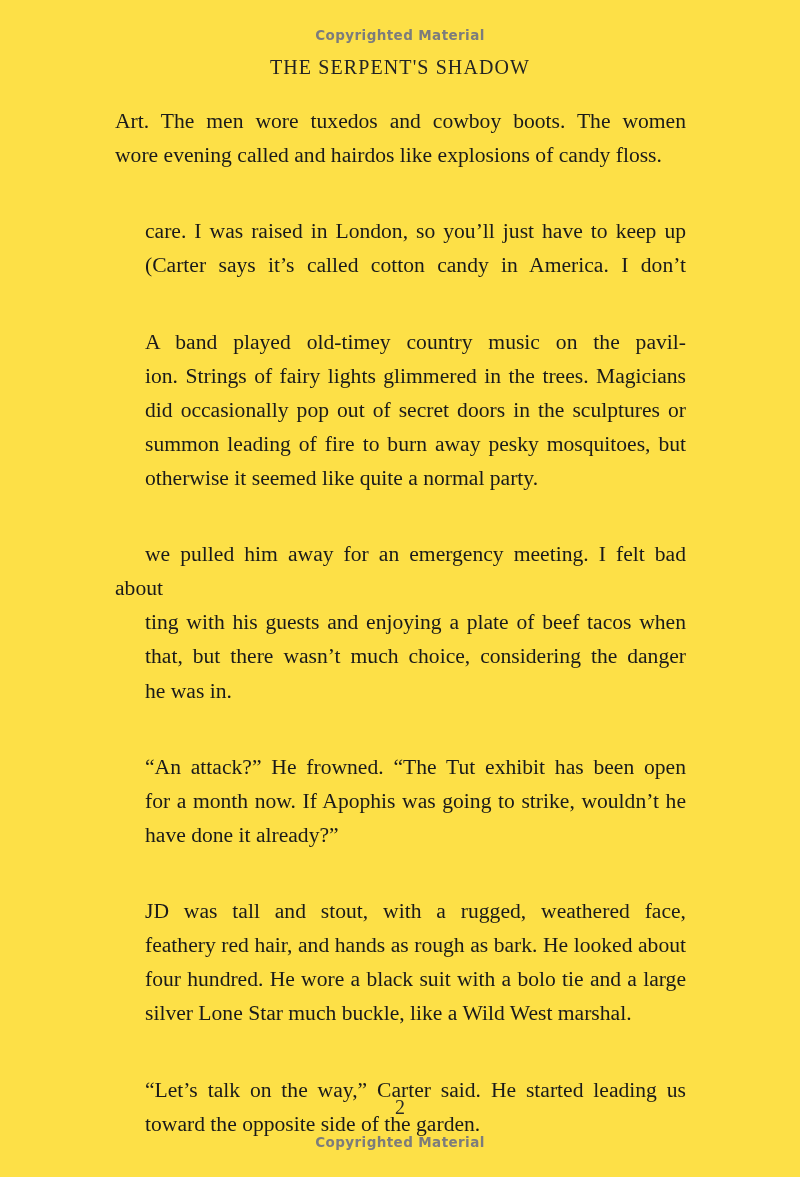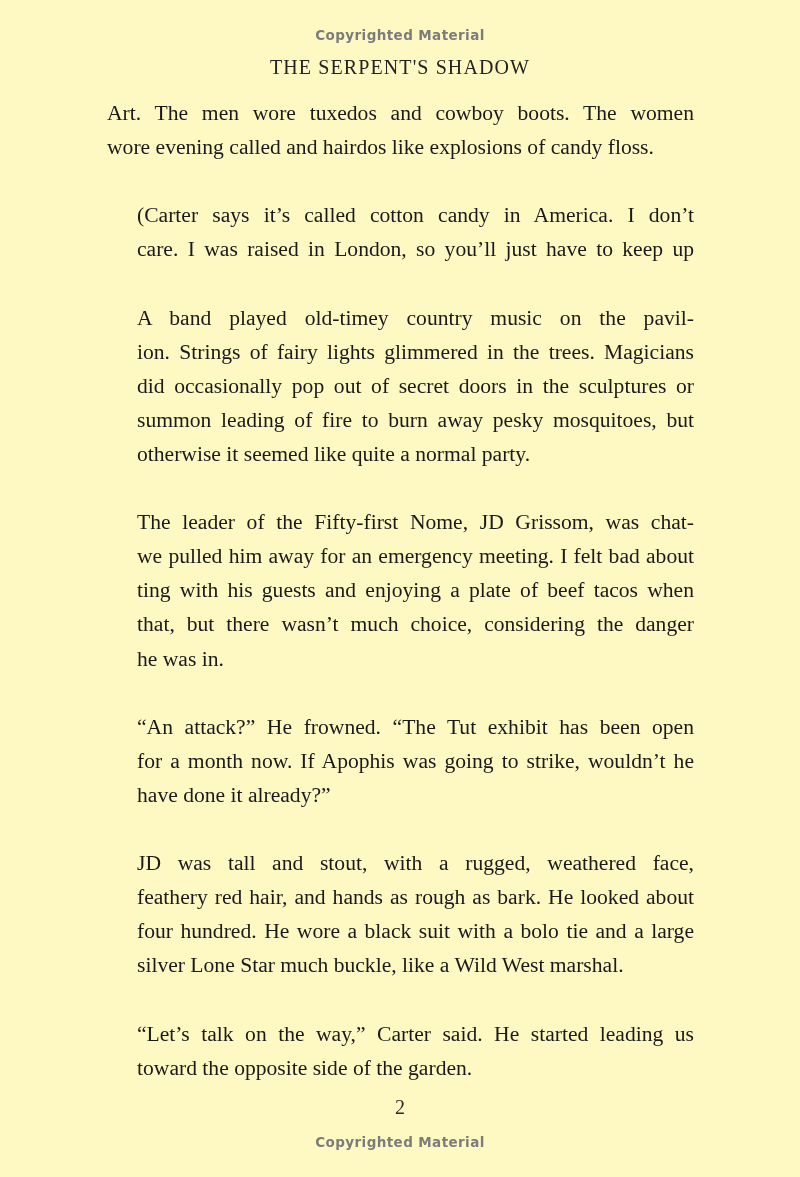--- a/index.html
+++ b/index.html
@@ -4,21 +4,21 @@
 <style>
   html, body {
     margin: 0;
     padding: 0;
     background: #ffffff;
   }
   .page {
     position: relative;
     width: 800px;
     height: 1177px;
-    background: #fef9c3;
+    background: #fde047;
     margin: 0 auto;
     overflow: hidden;
     font-family: "Liberation Serif", "DejaVu Serif", serif;
     color: #1a1a1a;
   }
 
   
   .watermark {
     position: absolute;
     left: 0;
@@ -50,21 +50,21 @@
   }
 
   
   .textblock {
     position: absolute;
     left: 107px;
     top: 96px;
     width: 587px;
   }
   .para {
-    margin: 0;
+    margin: 8px;
     font-size: 21.6px;
     line-height: 34.1px;
     text-align: justify;
     text-indent: 30px;
     -webkit-hyphens: none;
     hyphens: none;
     word-spacing: 0px;
   }
   .para.no-indent { text-indent: 0; }
   
@@ -109,32 +109,31 @@
 
   <div class="running-head">THE SERPENT'S SHADOW</div>
 
   <div class="textblock">
 
   <p class="para no-indent">
         <span class="line">Art. The men wore tuxedos and cowboy boots. The women</span>
         <span class="line last">wore evening called and hairdos like explosions of candy floss.</span>
       </p>
       <p class="para">
+        <span class="line">care. I was raised in London, so you’ll just have to keep up</span>
         <span class="line indent">(Carter says it’s called cotton candy in America. I don’t</span>
-        <span class="line">care. I was raised in London, so you’ll just have to keep up</span>
       </p>
       <p class="para">
         <span class="line indent">A band played old-timey country music on the pavil-</span>
         <span class="line">ion. Strings of fairy lights glimmered in the trees. Magicians</span>
         <span class="line">did occasionally pop out of secret doors in the sculptures or</span>
         <span class="line">summon leading of fire to burn away pesky mosquitoes, but</span>
         <span class="line last">otherwise it seemed like quite a normal party.</span>
       </p>
       <p class="para">
-        <span class="line indent">The leader of the Fifty-first Nome, JD Grissom, was chat-</span>
         <span class="line">we pulled him away for an emergency meeting. I felt bad about</span>
         <span class="line">ting with his guests and enjoying a plate of beef tacos when</span>
         <span class="line">that, but there wasn’t much choice, considering the danger</span>
         <span class="line last">he was in.</span>
       </p>
       <p class="para">
         <span class="line indent">“An attack?” He frowned. “The Tut exhibit has been open</span>
         <span class="line">for a month now. If Apophis was going to strike, wouldn’t he</span>
         <span class="line last">have done it already?”</span>
       </p>

